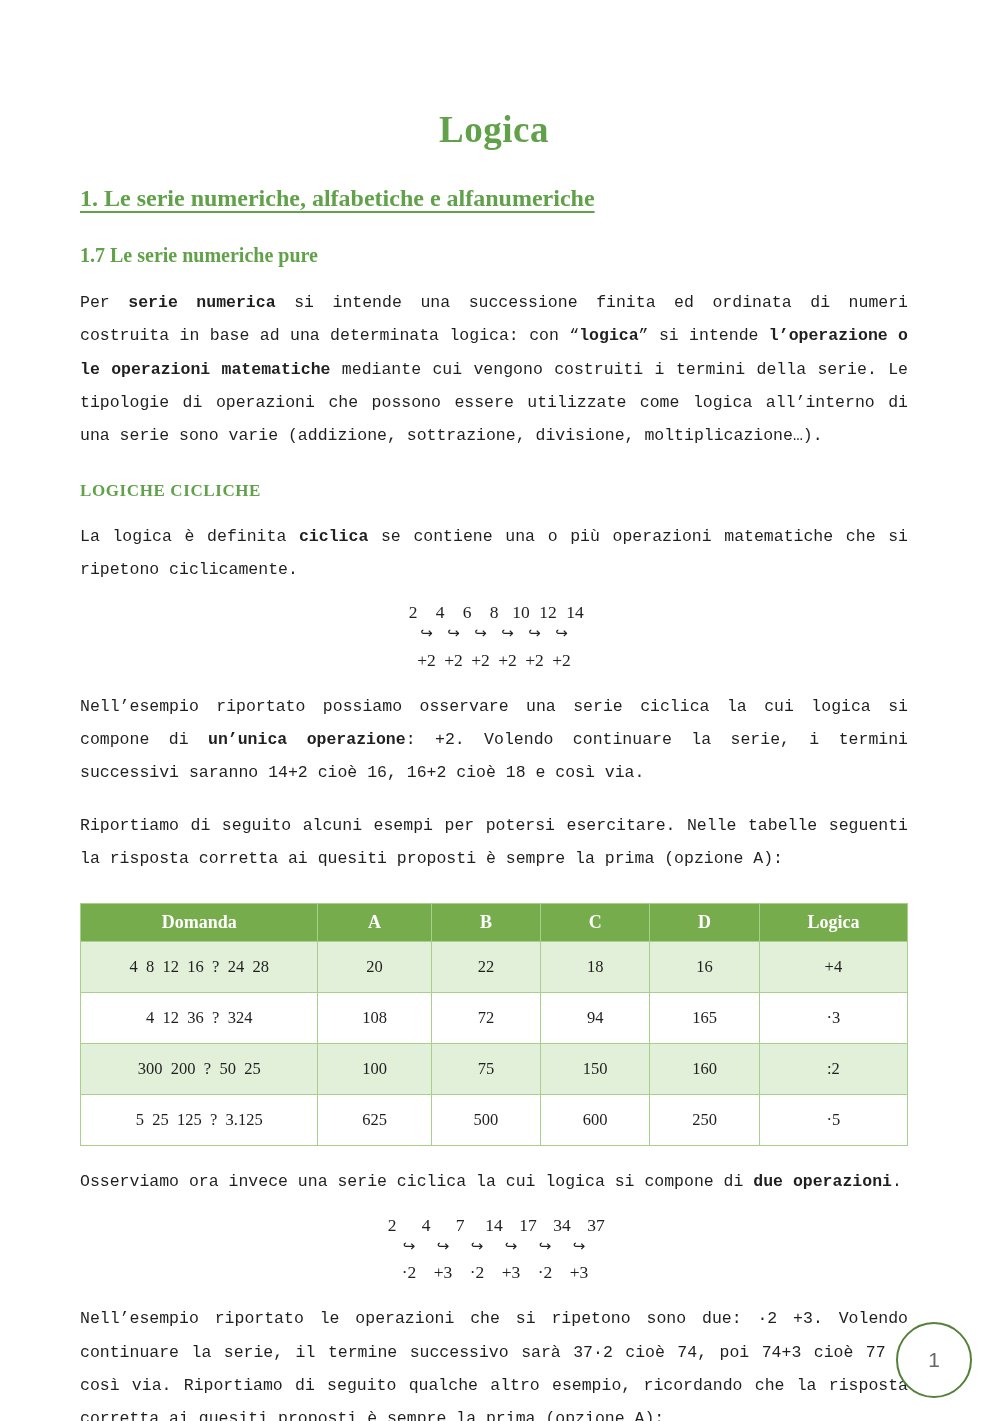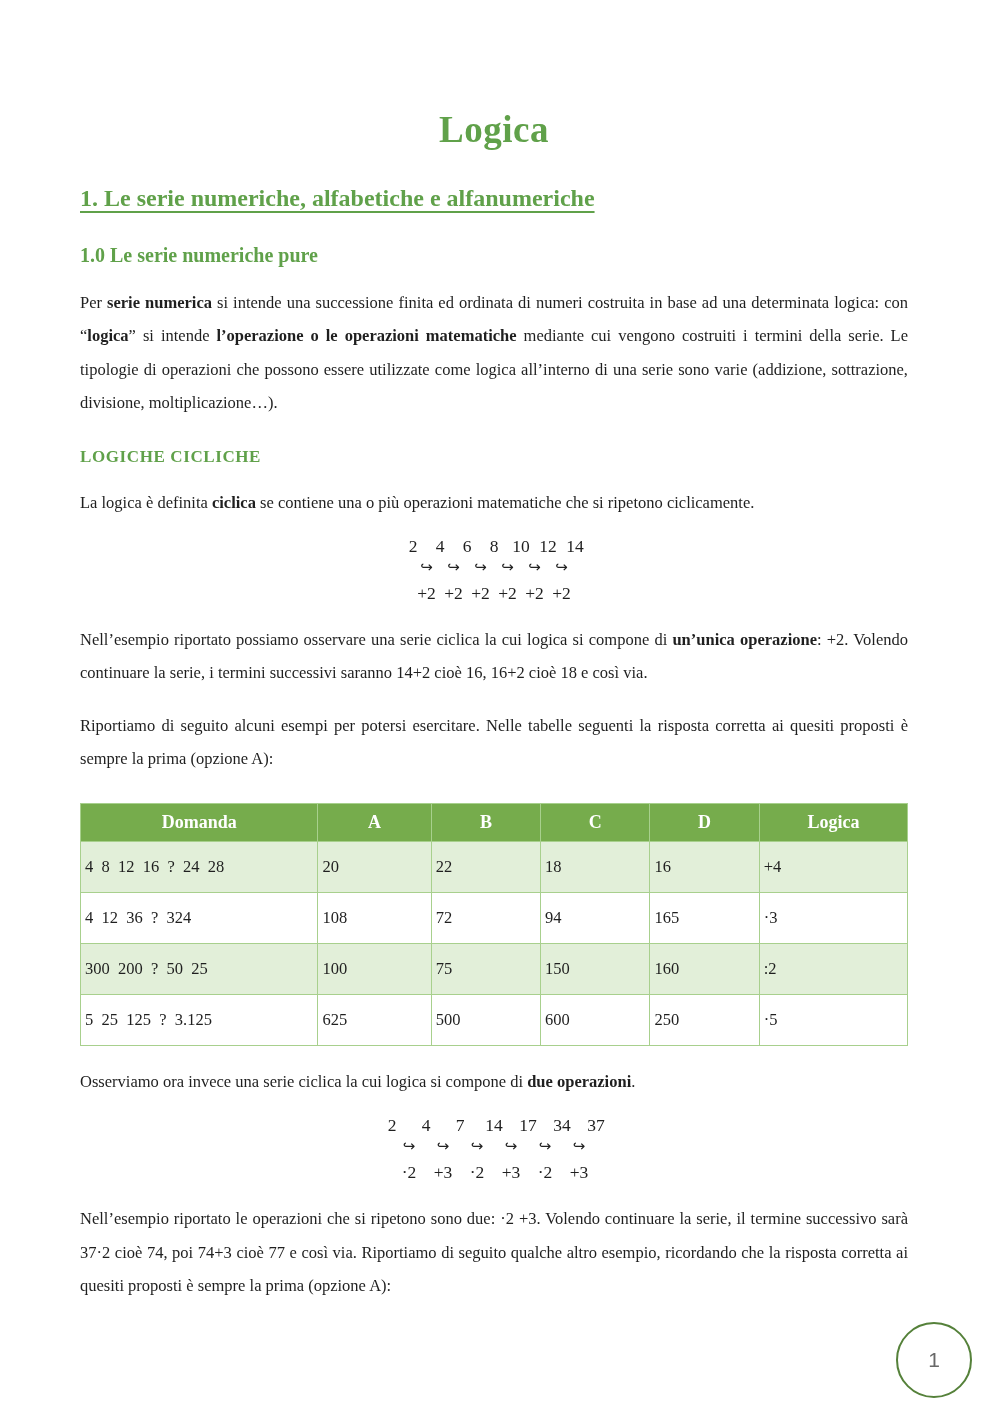--- a/index.html
+++ b/index.html
@@ -43,20 +43,21 @@
     color:#60a14a;
     font-size:17px;
     font-weight:700;
     letter-spacing:.6px;
   }
   p.body{
     margin:19px 0 0 0;
     font-size:16.5px;
     line-height:2.02;
     text-align:justify;
+    font-family:Liberation Mono, monospace;
   }
   
   .series{
     margin:16px 0 2px 0;
     display:flex;
     flex-direction:column;
     align-items:center;
     font-family:"Liberation Serif","DejaVu Sans",serif;
     font-size:17.5px;
   }
@@ -75,21 +76,21 @@
   table.extable th{
     background:#76ac4c;
     color:#ffffff;
     font-size:18px;
     font-weight:700;
     padding:8px 4px;
     border:1px solid #a8d08d;
   }
   table.extable td{
     font-size:16.5px;
-    text-align:left;
+    text-align:center;
     padding:15px 4px;
     border:1px solid #a8d08d;
     white-space:pre;
     background:#ffffff;
   }
   table.extable tr.alt td{background:#e2efd9;}
   table.extable th:nth-child(1){width:29.5%;}
   table.extable th:nth-child(2){width:13.5%;}
   table.extable th:nth-child(3){width:13%;}
   table.extable th:nth-child(4){width:13%;}
@@ -112,21 +113,21 @@
 </style>
 </head>
 <body>
 
 <div class="page">
 
   <h1 class="doc-title">Logica</h1>
 
   <div class="h1">1. Le serie numeriche, alfabetiche e alfanumeriche</div>
 
-  <div class="h2">1.0 Le serie numeriche pure</div>
+  <div class="h2">1.7 Le serie numeriche pure</div>
 
   <p class="body"><span>Per </span><b>serie numerica</b><span> si intende una successione finita ed ordinata di numeri costruita in base ad una determinata logica: con “</span><b>logica</b><span>” si intende </span><b>l’operazione o le operazioni matematiche</b><span> mediante cui vengono costruiti i termini della serie. Le tipologie di operazioni che possono essere utilizzate come logica all’interno di una serie sono varie (addizione, sottrazione, divisione, moltiplicazione…).</span></p>
 
 
   <div class="h3">LOGICHE CICLICHE</div>
 
   <p class="body"><span>La logica è definita </span><b>ciclica</b><span> se contiene una o più operazioni matematiche che si ripetono ciclicamente.</span></p>
 
   <div class="series">
       <div class="row nums">

